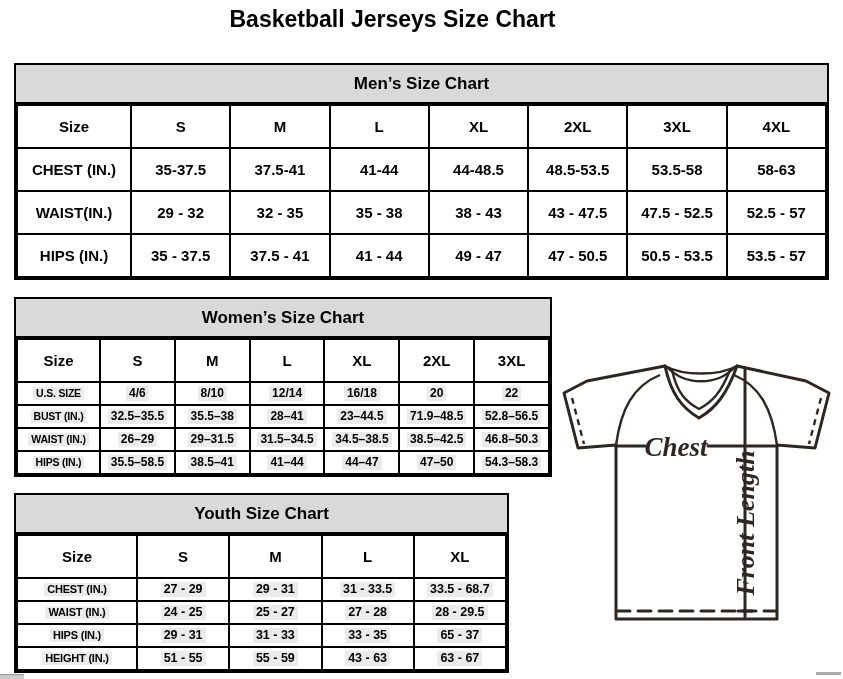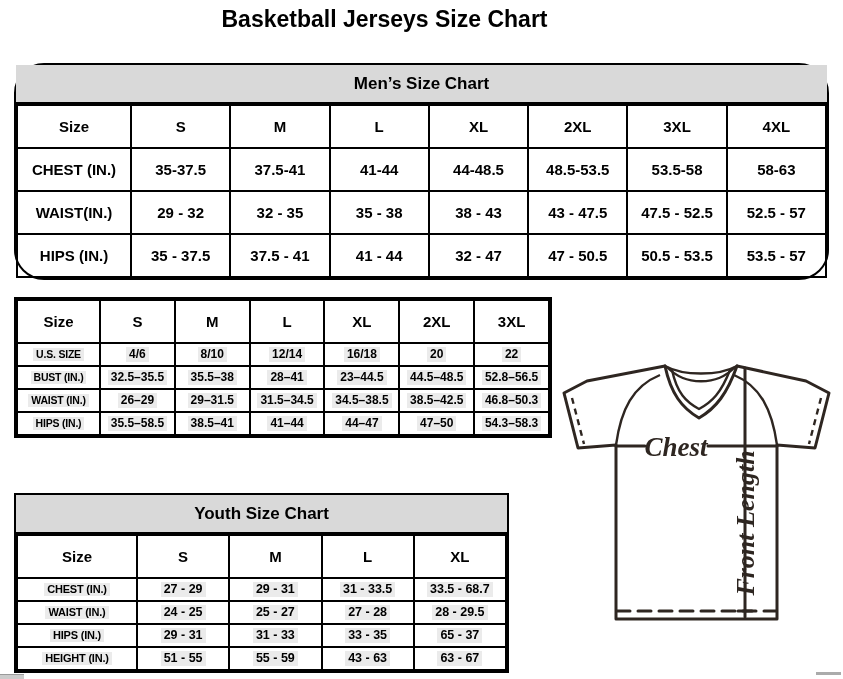--- a/index.html
+++ b/index.html
@@ -2,35 +2,35 @@
 <html><head>
 <meta charset="utf-8">
 <style>
   html,body { margin:0; padding:0; }
   body {
     width:843px; height:679px; position:relative; overflow:hidden;
     background:#ffffff; color:#000;
     font-family:"Liberation Sans", sans-serif;
   }
   .page-title {
-    position:absolute; top:6px; left:4px; width:761px;
+    position:absolute; top:6px; left:12px; width:761px;
     text-align:center; font-size:23px; font-weight:bold;
   }
   .chart { position:absolute; border:2px solid #000; background:#fff; }
   .chart-bar {
     background:#d9d9d9; border-bottom:2px solid #000;
     text-align:center; font-weight:bold; font-size:17px;
     height:37px; line-height:37px;
   }
   table.grid { border-collapse:collapse; width:100%; table-layout:fixed; }
   .grid th, .grid td {
     border:2px solid #000; text-align:center; font-weight:bold;
     vertical-align:middle; padding:0;
   }
-  #men   { left:14px; top:63px;  width:811px;border-radius:30px; }
+  #men   { left:14px; top:63px;  width:811px; }
   #men th, #men td { height:41px; font-size:15px; }
   #men col.c-label { width:114px; }
 
   #women { left:14px; top:297px; width:534px; }
   #women th { height:41px; font-size:15px; }
   #women td { height:21px; font-size:12px; }
   #women td.lbl { font-size:10.5px; letter-spacing:-0.2px; }
   #women col.c-label { width:83px; }
 
   #youth { left:14px; top:493px; width:491px; }
@@ -100,30 +100,31 @@
       <td>38 - 43</td>
       <td>43 - 47.5</td>
       <td>47.5 - 52.5</td>
       <td>52.5 - 57</td>
     </tr>
     <tr>
       <td class="lbl">HIPS (IN.)</td>
       <td>35 - 37.5</td>
       <td>37.5 - 41</td>
       <td>41 - 44</td>
-      <td>32 - 47</td>
+      <td>49 - 47</td>
       <td>47 - 50.5</td>
       <td>50.5 - 53.5</td>
       <td>53.5 - 57</td>
     </tr>
   </tbody>
     </table>
 </div>
 
 <div class="chart" id="women">
+  <div class="chart-bar">Women’s Size Chart</div>
   <table class="grid">
     <colgroup>
         <col class="c-label">
         <col>
         <col>
         <col>
         <col>
         <col>
         <col>
       </colgroup>
@@ -145,21 +146,21 @@
       <td><span class="hl">16/18</span></td>
       <td><span class="hl">20</span></td>
       <td><span class="hl">22</span></td>
     </tr>
     <tr>
       <td class="lbl"><span class="hl">BUST (IN.)</span></td>
       <td><span class="hl">32.5–35.5</span></td>
       <td><span class="hl">35.5–38</span></td>
       <td><span class="hl">28–41</span></td>
       <td><span class="hl">23–44.5</span></td>
-      <td><span class="hl">44.5–48.5</span></td>
+      <td><span class="hl">71.9–48.5</span></td>
       <td><span class="hl">52.8–56.5</span></td>
     </tr>
     <tr>
       <td class="lbl"><span class="hl">WAIST (IN.)</span></td>
       <td><span class="hl">26–29</span></td>
       <td><span class="hl">29–31.5</span></td>
       <td><span class="hl">31.5–34.5</span></td>
       <td><span class="hl">34.5–38.5</span></td>
       <td><span class="hl">38.5–42.5</span></td>
       <td><span class="hl">46.8–50.3</span></td>

